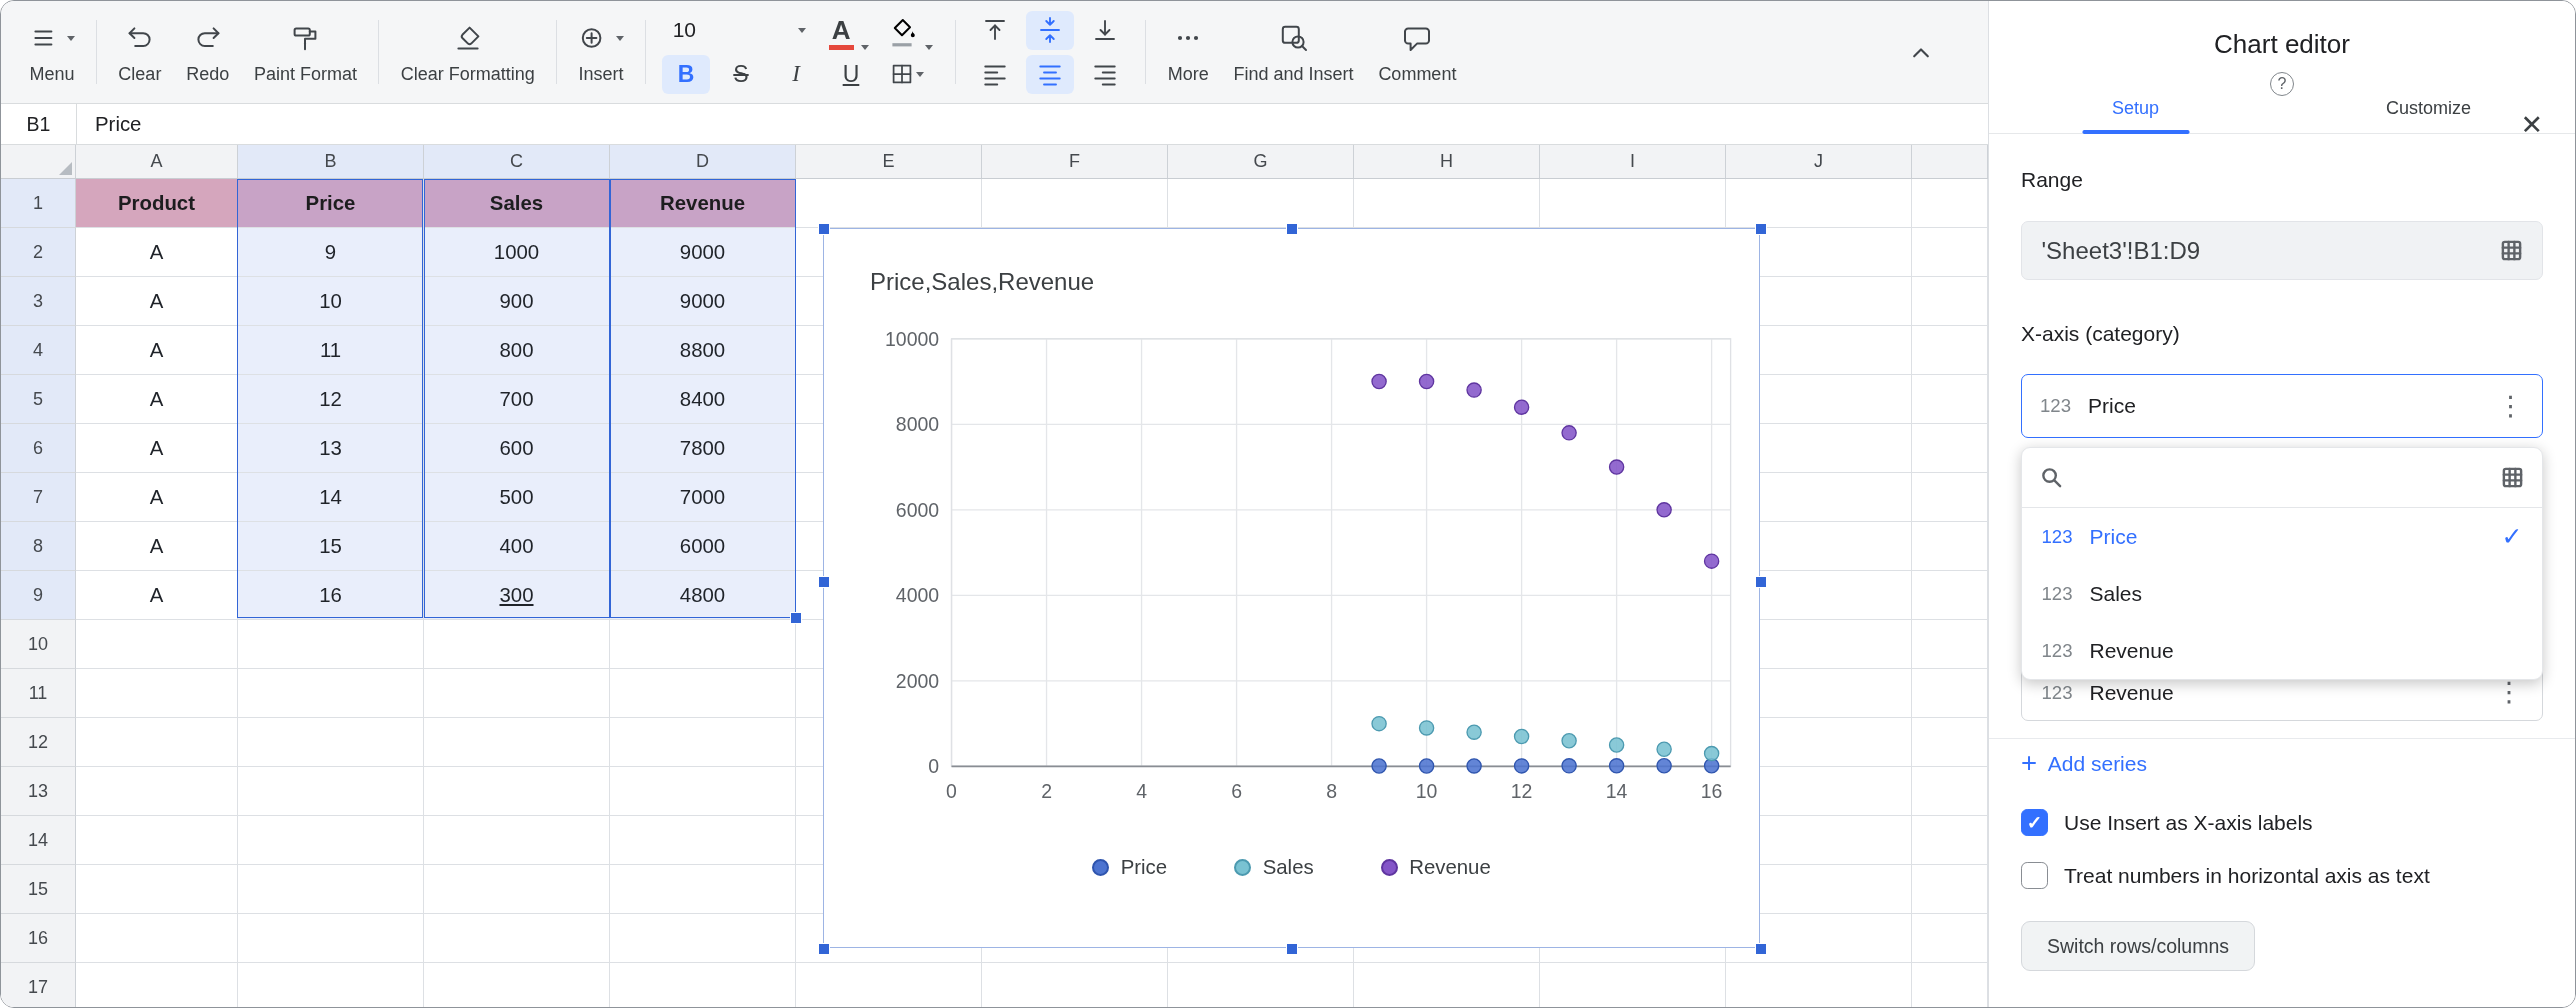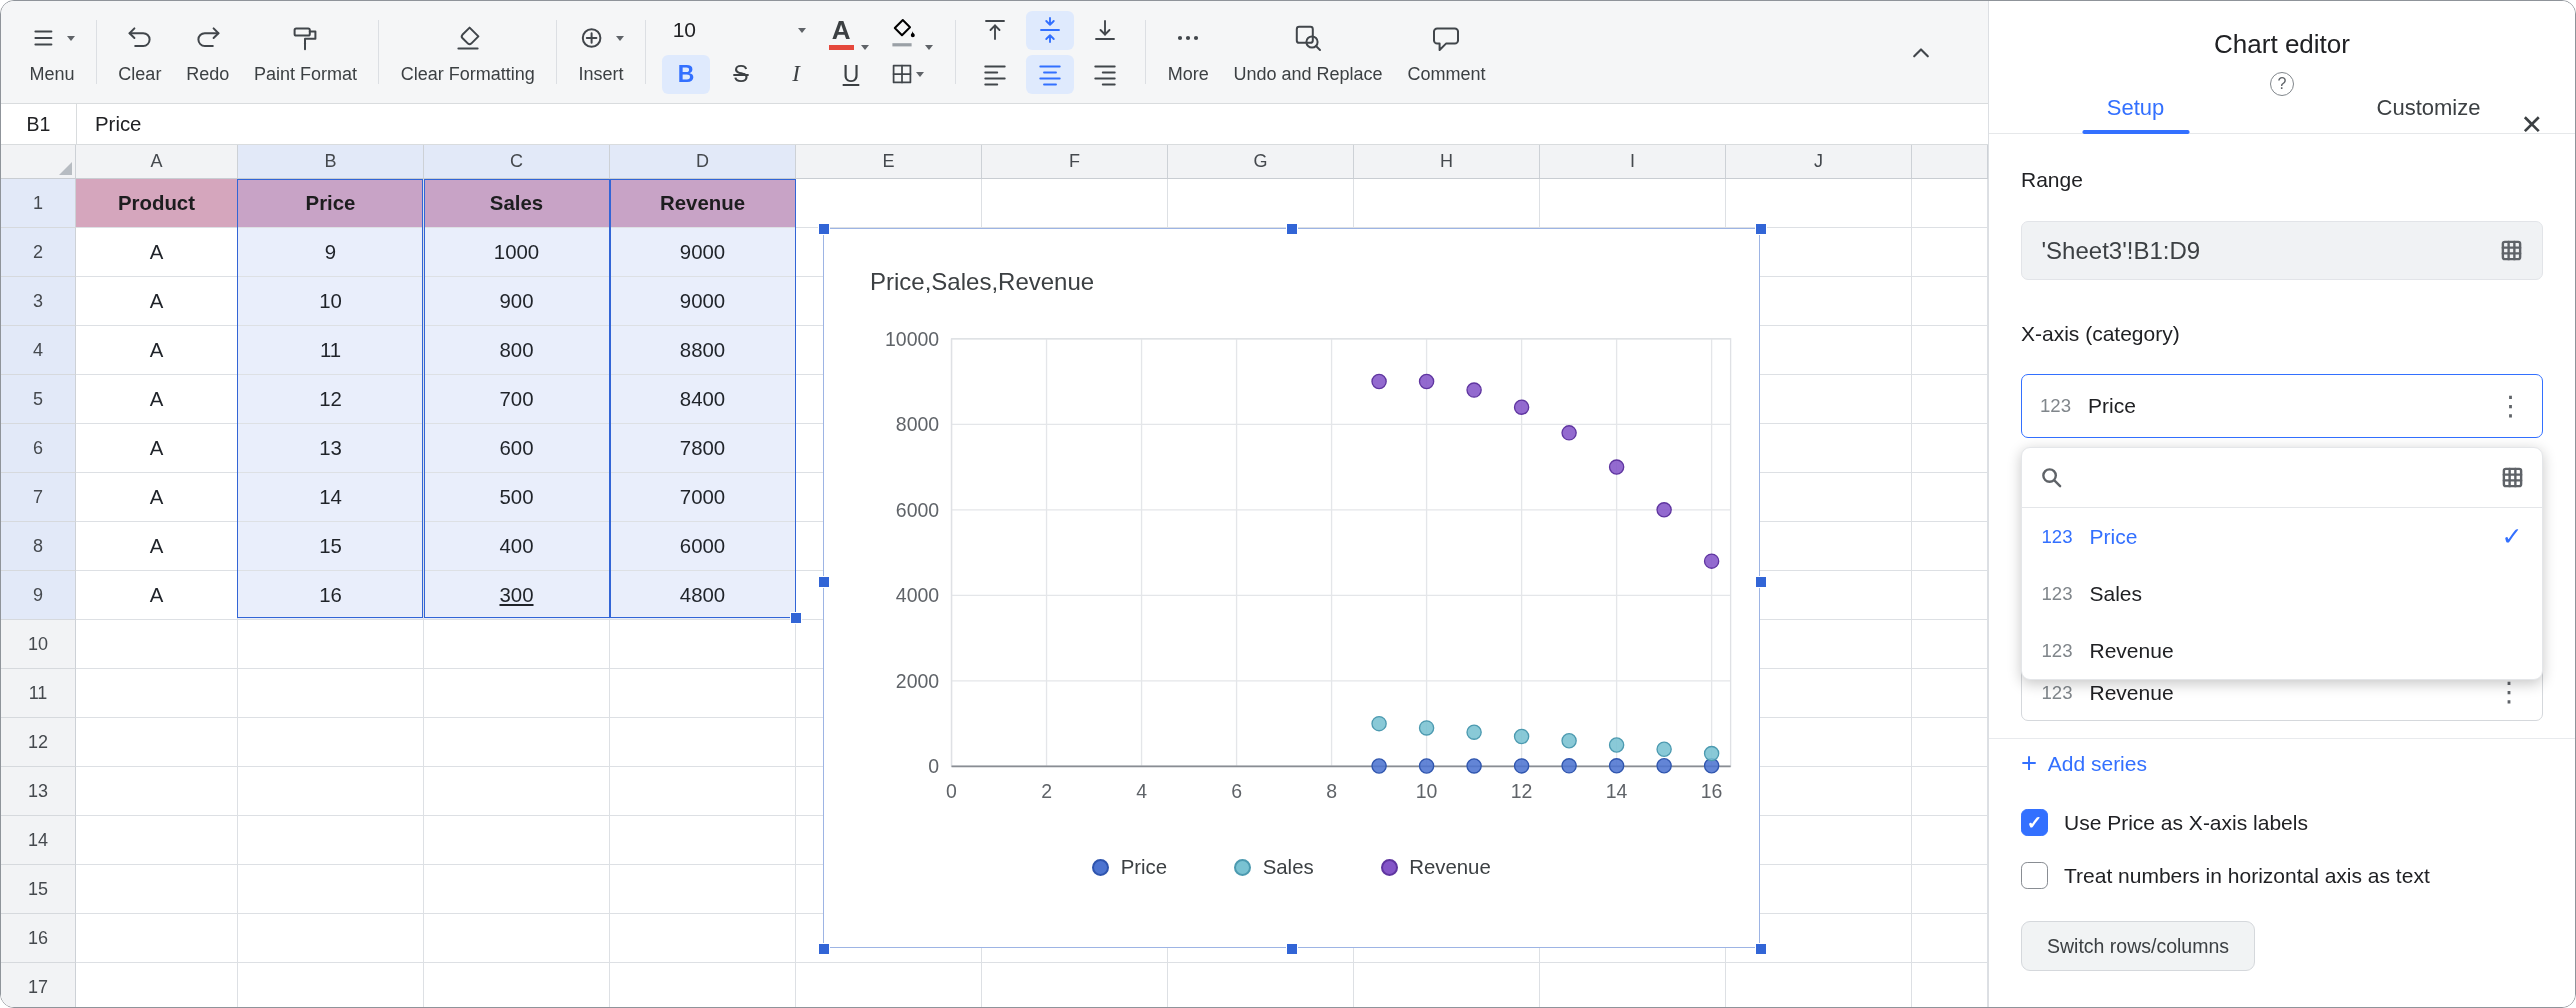--- a/index.html
+++ b/index.html
@@ -87,21 +87,21 @@
     box-sizing:border-box;z-index:5;}
 
   
   .panel{width:586px;flex:0 0 586px;background:#fff;border-left:0.9px solid #dcdfe3;position:relative;}
   .p-header{position:absolute;top:28px;left:32px;right:32px;display:flex;align-items:center;gap:12.4px;flex-direction:column;}
   .p-title{font-size:26px;font-weight:500;color:#202124;}
   .help-badge{width:24px;height:24px;border:1.8px solid #80868b;border-radius:50%;display:flex;
     align-items:center;justify-content:center;font-size:16px;color:#5f6368;box-sizing:border-box;}
   .p-close{margin-left:auto;font-size:27px;color:#3c4043;}
   .p-tabs{position:absolute;top:82px;left:0;right:0;height:50px;display:flex;border-bottom:0.9px solid #e6e8ea;}
-  .p-tab{flex:1;display:flex;align-items:center;justify-content:center;font-size:22px;color:#3c4043;position:relative;}
+  .p-tab{flex:1;display:flex;align-items:center;justify-content:center;font-size:18px;color:#3c4043;position:relative;}
   .p-tab.active{color:var(--accent);font-weight:500;}
   .p-tab.active::after{content:"";position:absolute;bottom:-0.9px;left:50%;transform:translateX(-50%);
     width:107px;height:3.6px;background:var(--accent);border-radius:1.8px;}
   .p-range-label{position:absolute;top:167px;left:32px;font-size:21px;font-weight:500;color:#202124;}
   .p-range{position:absolute;top:220px;left:32px;right:32px;height:59px;background:#f0f2f4;
     border:0.9px solid #e2e4e8;border-radius:7px;display:flex;align-items:center;padding:0 19.5px;box-sizing:border-box;}
   .p-range .val{font-size:24px;color:#3c4043;}
   .icon-gray{color:#5f6368;margin-left:auto;display:flex;}
   .p-xlabel{position:absolute;top:321px;left:32px;font-size:21px;font-weight:500;color:#202124;}
   .p-select{position:absolute;top:373px;left:32px;right:32px;height:64px;border:1.8px solid var(--accent);
@@ -302,21 +302,21 @@
         <span class="tb-label">More</span>
       </div>
       <div class="tb-item">
         <span class="ticon">
             <svg class="ic" width="32" height="32" viewBox="0 0 40 40">
               <rect x="6" y="6" width="20" height="20" rx="3"></rect>
               <circle cx="25" cy="25" r="7"></circle>
               <path d="M30 30l5 5"></path>
             </svg>
           </span>
-        <span class="tb-label">Undo and Replace</span>
+        <span class="tb-label">Find and Insert</span>
       </div>
       <div class="tb-item">
         <span class="ticon">
             <svg class="ic" width="32" height="32" viewBox="0 0 40 40">
               <path d="M9 8h22a4 4 0 0 1 4 4v11a4 4 0 0 1-4 4H20l-8 8v-8H9a4 4 0 0 1-4-4V12a4 4 0 0 1 4-4z"></path>
             </svg>
           </span>
         <span class="tb-label">Comment</span>
       </div>
       <div class="tb-spacer"></div>
@@ -763,21 +763,21 @@
 
     <div class="p-addseries">
       <span class="plus">+</span>
       <span>Add series</span>
     </div>
 
     <div class="cb-row one">
       <span class="cb checked">
           <span class="cbmark">✓</span>
         </span>
-      <span>Use Price as X-axis labels</span>
+      <span>Use Insert as X-axis labels</span>
     </div>
     <div class="cb-row two">
       <span class="cb"></span>
       <span>Treat numbers in horizontal axis as text</span>
     </div>
 
     <button class="p-switch">Switch rows/columns</button>
   </div>
 </div>
 

